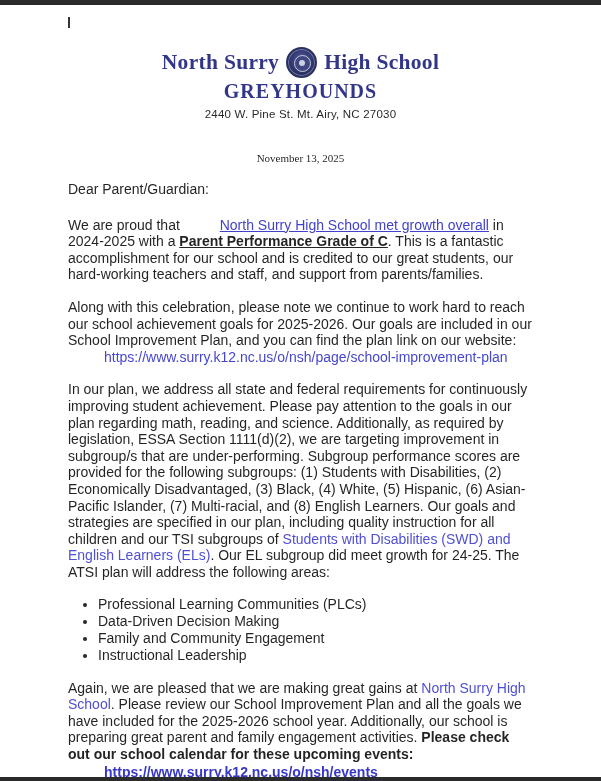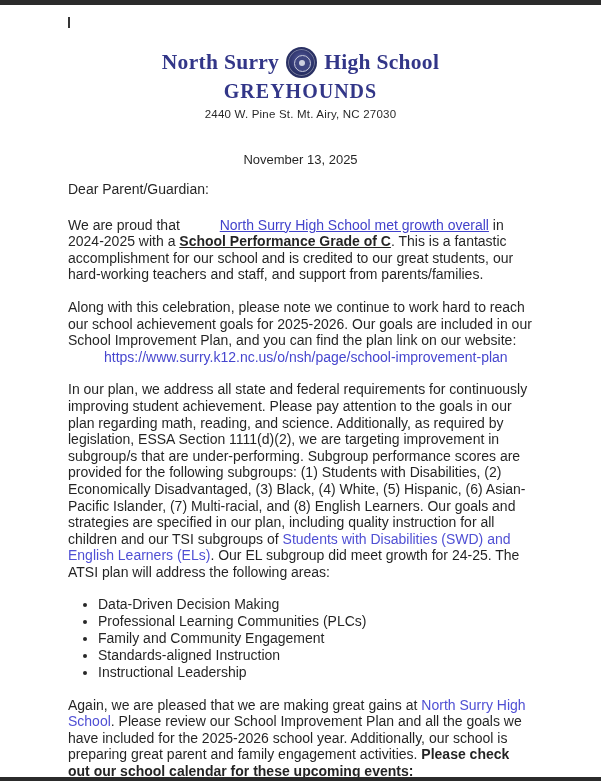--- a/index.html
+++ b/index.html
@@ -119,22 +119,23 @@
     letter-spacing: 0.2px;
   }
 
   
   .date-line {
     position: absolute;
     left: 0;
     top: 147px;
     width: 601px;
     text-align: center;
-    font-size: 13px;
+    font-size: 11px;
     color: #1b1b1b;
+    font-family: Liberation Serif, serif;
   }
   .content {
     position: absolute;
     left: 68px;
     top: 176px;
     width: 464px;
     font-size: 14px;
     line-height: 16.6px;
     color: #1b1b1b;
     text-align: left;
@@ -226,31 +227,30 @@
       <div class="lh-greyhounds">GREYHOUNDS</div>
       <div class="lh-address">2440 W. Pine St. Mt. Airy, NC  27030</div>
     </div>
 
     <div class="date-line">November 13, 2025</div>
 
     <div class="content">
 
       <p class="salutation">Dear Parent/Guardian:</p>
 
-      <p><span>We are proud that </span><a href="#" class="link">North Surry High School met growth overall</a><span> in 2024-2025  with a </span><span class="u-bold">School Performance Grade of C</span><span>.  This is a fantastic accomplishment for our school and is credited to our great students, our hard-working teachers and staff, and support from parents/families.</span></p>
+      <p><span>We are proud that </span><a href="#" class="link">North Surry High School met growth overall</a><span> in 2024-2025  with a </span><span class="u-bold">Parent Performance Grade of C</span><span>.  This is a fantastic accomplishment for our school and is credited to our great students, our hard-working teachers and staff, and support from parents/families.</span></p>
 
       <p><span>Along with this celebration, please note we continue to work hard to reach our school achievement goals for 2025-2026.  Our goals are included in our School Improvement Plan, and you can find the plan link on our website:</span><br><a href="#" class="link-plain">https://www.surry.k12.nc.us/o/nsh/page/school-improvement-plan</a></p>
 
       <p><span>In our plan, we address all state and federal requirements for continuously improving student achievement. Please pay attention to the goals in our plan regarding math, reading, and science.  Additionally, as required by legislation, ESSA Section 1111(d)(2), we are targeting improvement in subgroup/s that are under-performing.  Subgroup performance scores are provided for the following subgroups: (1) Students with Disabilities, (2) Economically Disadvantaged, (3) Black, (4) White, (5) Hispanic, (6) Asian-Pacific Islander, (7) Multi-racial, and (8) English Learners. Our goals and strategies are specified in our plan, including quality instruction for all children and our TSI subgroups of </span><span class="link-blue-nounder">Students with Disabilities (SWD) and English Learners (ELs)</span><span>.  Our EL subgroup did meet growth for 24-25. The ATSI plan will address the following areas:</span></p>
 
       <ul class="bullets">
+        <li>Professional Learning Communities (PLCs)</li>
         <li>Data-Driven Decision Making</li>
-        <li>Professional Learning Communities (PLCs)</li>
         <li>Family and Community Engagement</li>
-        <li>Standards-aligned Instruction</li>
         <li>Instructional Leadership</li>
       </ul>
 
       <p><span>Again, we are pleased that we are making great gains at </span><span class="link-blue-nounder">North Surry High School</span><span>.  Please review our School Improvement Plan and all the goals we have included for the 2025-2026 school year. Additionally, our school is preparing great parent and family engagement activities. </span><span class="bold-line">Please check out our school calendar for these upcoming events:</span><br><a href="#" class="events-url">https://www.surry.k12.nc.us/o/nsh/events</a></p>
     </div>
 
 
   </div>
 </div>
 

